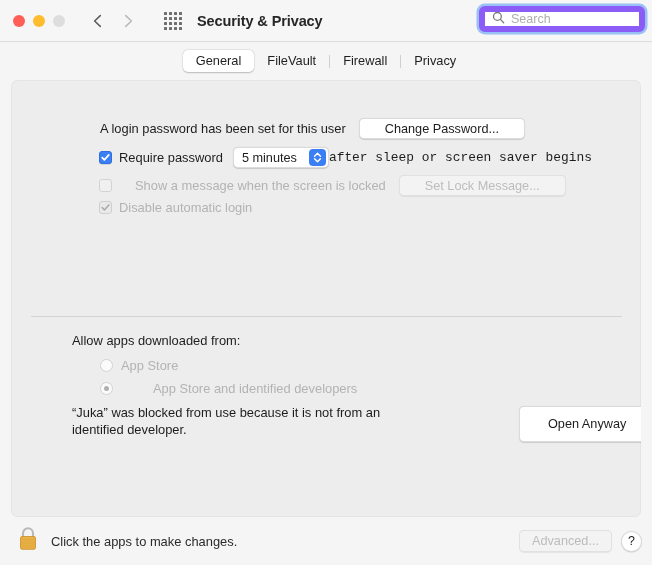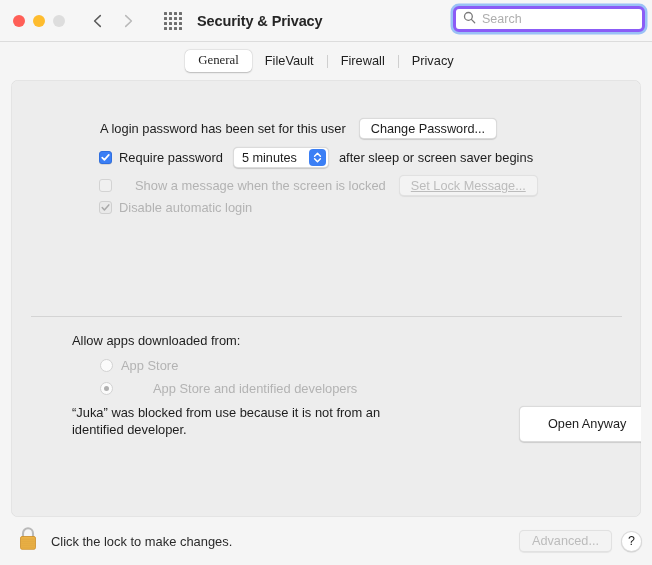--- a/index.html
+++ b/index.html
@@ -88,25 +88,25 @@
     font-size: 14.5px;
     font-weight: bold;
     color: #262626;
     letter-spacing: -0.1px;
   }
 
   .searchwrap {
     position: absolute;
     right: 7px;
     top: 6px;
-    width: 192px;
+    width: 166px;
     height: 26px;
     box-sizing: border-box;
     background: #ffffff;
-    border: 3px solid #8b5cf6;
+    border: 6px solid #8b5cf6;
     border-radius: 6px;
     box-shadow: 0 0 0 2.5px rgba(78,150,245,0.55);
     display: flex;
     align-items: center;
     padding: 0 7px;
     gap: 6px;
   }
   .searchwrap .mag { flex: 0 0 auto; display:block; }
   .searchinput {
     border: none;
@@ -139,21 +139,20 @@
     font-size: 12.8px;
     color: #1f1f1f;
     padding: 3px 13px 4px 13px;
     border-radius: 5px;
     white-space: nowrap;
     line-height: 15px;
   }
   .tab.active {
     background: #ffffff;
     box-shadow: 0 0.5px 1.5px rgba(0,0,0,0.22), 0 0 0 0.5px rgba(0,0,0,0.06);
-    font-family: Liberation Serif, serif;
   }
   .tabsep {
     width: 1px;
     height: 13px;
     background: #cfcfcf;
   }
 
   
   .panel {
     position: relative;
@@ -179,21 +178,21 @@
     display: inline-flex;
     align-items: center;
     justify-content: center;
     background: #ffffff;
     border: 0.5px solid rgba(0,0,0,0.14);
     border-radius: 5px;
     box-shadow: 0 0.5px 1px rgba(0,0,0,0.14);
     font-size: 12.7px;
     color: #1d1d1d;
     height: 21px;
-    padding: 0 11px;
+    padding: 0 25px;
     white-space: nowrap;
     box-sizing: border-box;
   }
   .pbtn.disabled {
     color: #bcbcbc;
     background: #f3f3f3;
     box-shadow: 0 0.5px 1px rgba(0,0,0,0.07);
     border-color: rgba(0,0,0,0.07);
   }
 
@@ -409,27 +408,27 @@
       <span class="lbl" style="margin-left:7px;">Require password</span>
       <span class="popup" style="margin-left:10px; width:96px; justify-content:space-between;">
         <span class="pval">5 minutes</span>
         <span class="stepper">
           <svg width="11" height="13" viewBox="0 0 11 13">
             <path d="M2.6 5.2 L5.5 2.3 L8.4 5.2" fill="none" stroke="#ffffff" stroke-width="1.5" stroke-linecap="round" stroke-linejoin="round"></path>
             <path d="M2.6 7.8 L5.5 10.7 L8.4 7.8" fill="none" stroke="#ffffff" stroke-width="1.5" stroke-linecap="round" stroke-linejoin="round"></path>
           </svg>
         </span>
       </span>
-      <span class="lbl" style="margin-left:10px;">after sleep or screen saver begins</span>
+      <span class="lbl" style="font-family:Liberation Mono, monospace;">after sleep or screen saver begins</span>
     </div>
 
     <div class="row" style="left:88px; top:95px;">
       <span class="cbox dimoff"></span>
       <span class="lbl dim" style="margin-left:23px;">Show a message when the screen is locked</span>
-      <span class="pbtn disabled" style="margin-left:13px;text-decoration:underline;">Set Lock Message...</span>
+      <span class="pbtn disabled" style="margin-left:13px;">Set Lock Message...</span>
     </div>
 
     <div class="row" style="left:88px; top:120px;">
       <span class="cbox dimon">
         <svg width="11" height="11" viewBox="0 0 11 11">
             <path d="M2.2 5.6 L4.4 7.9 L8.8 2.9" fill="none" stroke="#a9a9a9" stroke-width="1.5" stroke-linecap="round" stroke-linejoin="round"></path>
           </svg>
       </span>
       <span class="lbl dim" style="margin-left:7px;">Disable automatic login</span>
     </div>
@@ -466,21 +465,21 @@
         <rect x="3.6" y="10.6" width="14.8" height="12.6" rx="1.4" fill="#f0b74a" stroke="#c98b27" stroke-width="0.9"></rect>
         <g stroke="#d9a13c" stroke-width="0.9">
           <line x1="4.4" y1="13.1" x2="17.6" y2="13.1"></line>
           <line x1="4.4" y1="15.1" x2="17.6" y2="15.1"></line>
           <line x1="4.4" y1="17.1" x2="17.6" y2="17.1"></line>
           <line x1="4.4" y1="19.1" x2="17.6" y2="19.1"></line>
           <line x1="4.4" y1="21.1" x2="17.6" y2="21.1"></line>
         </g>
       </svg>
     </span>
-    <span class="locklbl">Click the lock to make changes.</span>
+    <span class="locklbl">Click the apps to make changes.</span>
 
     <div class="bottomright">
       <span class="pbtn disabled" style="height:22px; padding:0 12px;">Advanced...</span>
       <span class="helpbtn">?</span>
     </div>
   </div>
 
 </div>
 
 </body></html>

